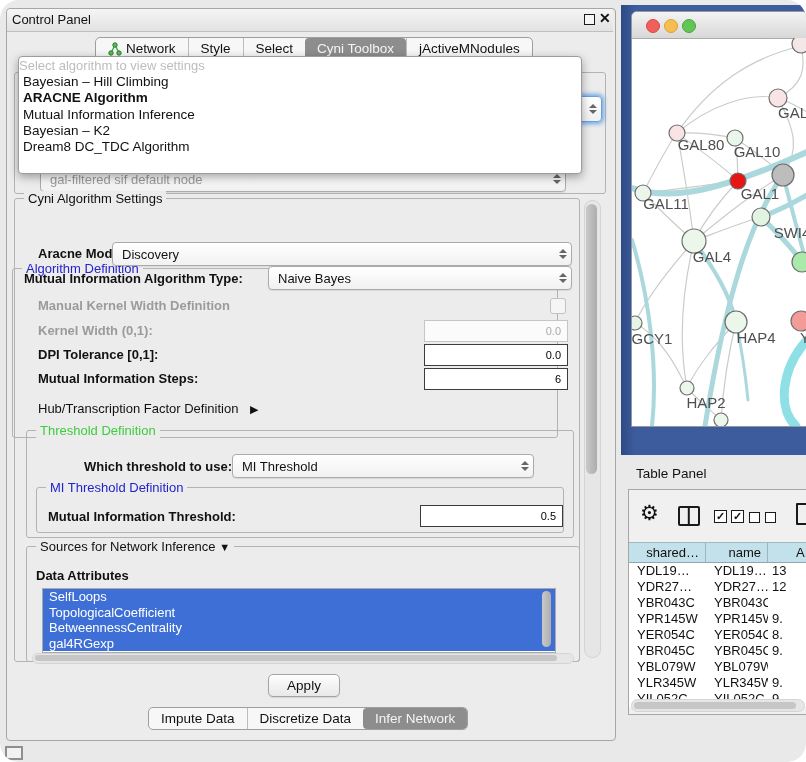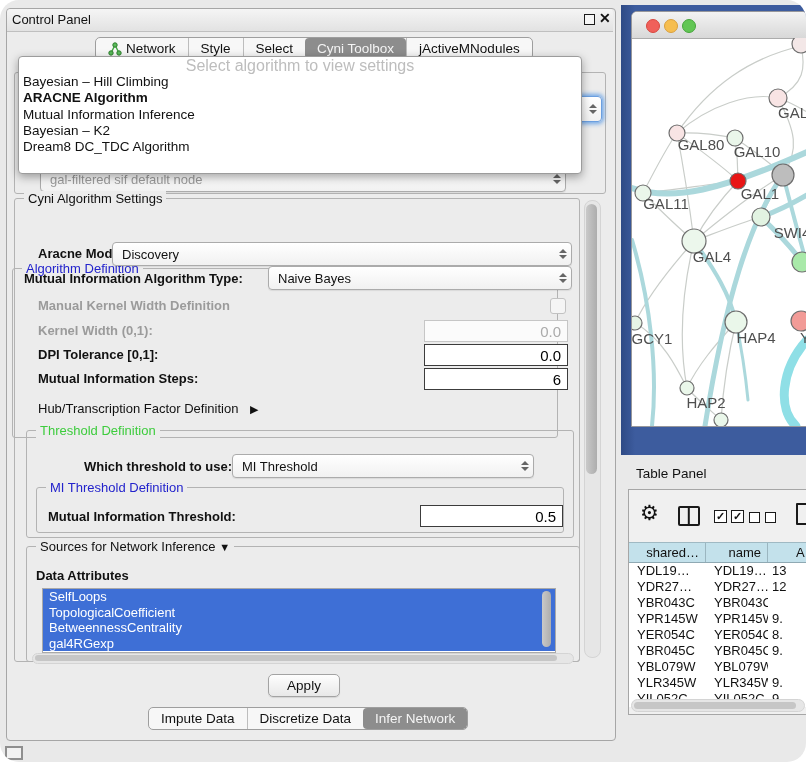--- a/index.html
+++ b/index.html
@@ -30,29 +30,29 @@
   .legend.blue{color:#2323CC;}
   .legend.green{color:#3DCC3D;}
   
   .combo{display:flex;align-items:center;height:22px;border:1px solid #ABABAB;border-radius:4px;
          background:linear-gradient(#FFFFFF,#F1F1F1);box-shadow:0 1px 1px rgba(0,0,0,.08);}
   .combo .txt{flex:1;padding-left:9px;font-size:13px;white-space:nowrap;overflow:hidden;}
   .spin{width:16px;display:flex;flex-direction:column;align-items:center;gap:2px;}
   .tri-up{width:0;height:0;border-left:4px solid transparent;border-right:4px solid transparent;border-bottom:4px solid #666;}
   .tri-dn{width:0;height:0;border-left:4px solid transparent;border-right:4px solid transparent;border-top:4px solid #666;}
   
-  .field{height:20px;background:#FFF;border:1.5px solid #3C3C3C;font-size:15px;text-align:right;
+  .field{height:20px;background:#FFF;border:1.5px solid #3C3C3C;font-size:11px;text-align:right;
          padding:0 6px 0 0;font-family:"Liberation Sans",sans-serif;}
   .field.disabled{border:1px solid #C6C6C6;color:#ABABAB;background:#FBFBFB;}
   input.field{box-sizing:border-box;width:100%;height:100%;}
   .checkbox{width:14px;height:14px;border:1px solid #C2C2C2;border-radius:3px;background:#F5F5F5;}
   
   .popup{left:18px;top:56px;width:562px;height:116px;background:#FFFFFF;border:1px solid #9C9C9C;
          border-radius:4px;box-shadow:0 3px 10px rgba(0,0,0,.35);z-index:40;}
-  .popup .ph{height:17px;line-height:17px;text-align:center;color:#BDBDBD;font-size:16px;}
+  .popup .ph{height:17px;line-height:17px;text-align:left;color:#BDBDBD;font-size:13px;}
   .popup .item{height:16.3px;line-height:16.3px;padding-left:4px;font-size:13.5px;white-space:nowrap;}
   
   .listbox{background:#FFF;border:1px solid #A9A9A9;}
   .listbox .litem{height:15.5px;line-height:15.5px;padding-left:6px;font-size:13px;color:#FFF;background:#3E6FD6;white-space:nowrap;}
   
   .sb-track{background:#E6E6E6;border:1px solid #D4D4D4;border-radius:8px;}
   .sb-thumb{background:linear-gradient(90deg,#C9C9C9,#ADADAD);border-radius:7px;}
   .sb-thumb-h{background:#C6C6C6;border-radius:5px;}
   
   .button{display:flex;align-items:center;justify-content:center;height:21px;

